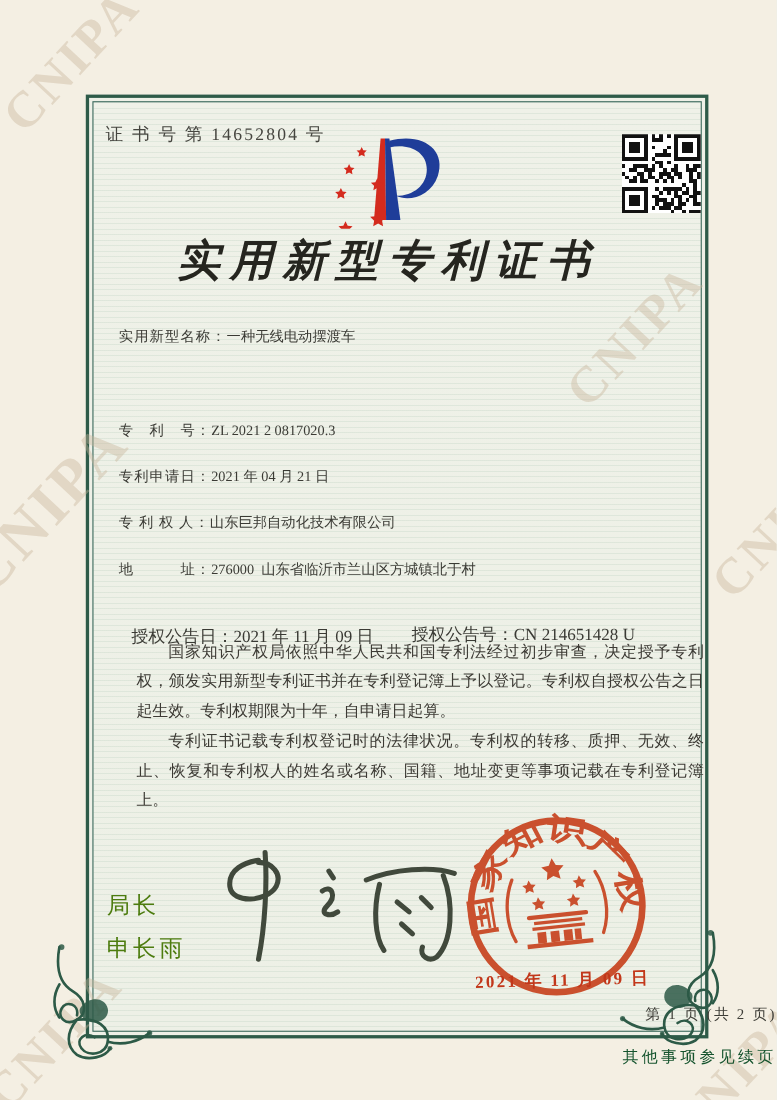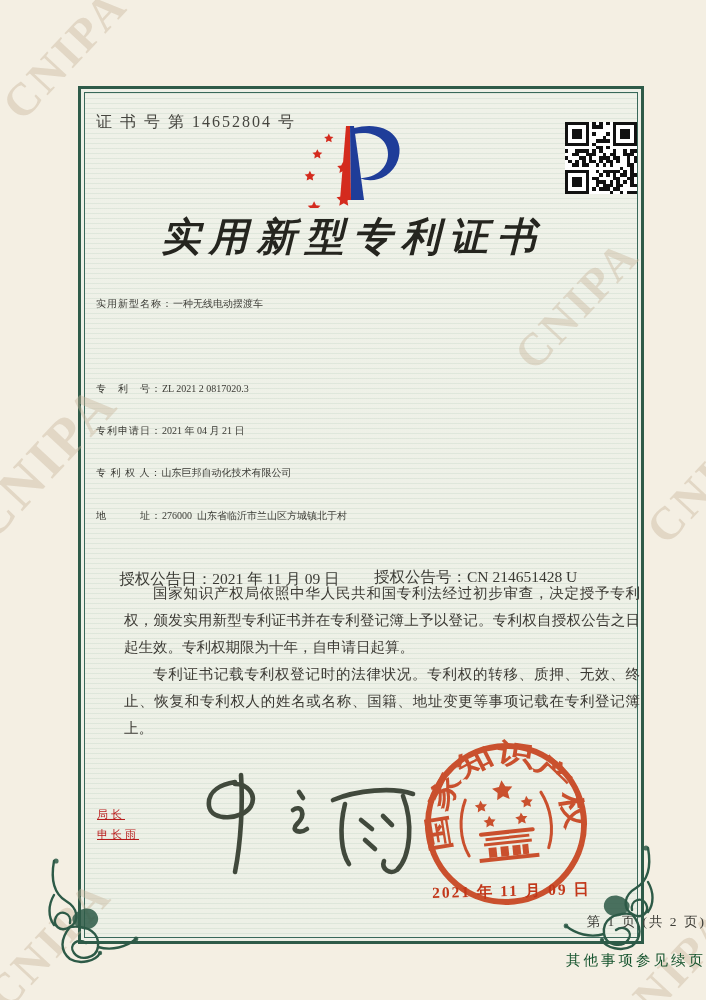--- a/index.html
+++ b/index.html
@@ -30,30 +30,30 @@
       linear-gradient(#eff1e8,#edf0e6);
   }
   .content{position:absolute;inset:0;z-index:2;}
   .certno{position:absolute;left:96px;top:112px;font-size:16px;letter-spacing:2px;color:#45453f;}
   .logo{position:absolute;left:288px;top:108px;width:130px;height:100px;}
   .qr{position:absolute;left:565px;top:122px;width:72px;height:72px;}
   .title{
     position:absolute;left:0;top:210px;width:100%;text-align:center;
     font-size:39px;font-weight:bold;letter-spacing:9px;color:#25251f;font-style:italic;
   }
-  .row{position:absolute;left:96px;font-size:10px;white-space:pre;color:#3a3a34;}
+  .row{position:absolute;left:108px;font-size:13px;white-space:pre;color:#3a3a34;}
   .row .lab{letter-spacing:1px;}
   .grant-row{position:absolute;left:96px;top:551px;width:510px;font-size:15.5px;white-space:pre;color:#3a3a34;}
   .grant-no{position:absolute;left:278px;top:16px;}
   .bodytext{
     position:absolute;left:96px;top:580px;width:516px;
     font-size:14.5px;line-height:1.86;text-align:justify;color:#3c3a34;margin-left:28px;
   }
   .bodytext p{margin:0;text-indent:2em;}
-  .officer{position:absolute;left:97px;top:804px;font-size:11px;line-height:1.85;letter-spacing:3px;color:#b91c1c;text-decoration:underline;}
+  .officer{position:absolute;left:97px;top:804px;font-size:21px;line-height:1.85;letter-spacing:3px;color:#4d7c0f;}
   .signature{position:absolute;left:195px;top:772px;width:250px;height:105px;z-index:2;}
   .seal{position:absolute;left:420px;top:738px;width:172px;height:172px;z-index:3;opacity:.93;mix-blend-mode:multiply;transform:rotate(-6deg);}
   .seal-date{
     position:absolute;left:432px;top:881px;z-index:4;font-size:15.5px;letter-spacing:2px;
     color:#c2371a;font-weight:bold;white-space:nowrap;transform:rotate(-1.5deg);
   }
   .pagenum{position:absolute;left:0;top:913px;width:100%;text-align:right;font-size:13.5px;letter-spacing:2px;color:#3d3d37;}
   .footnote{position:absolute;left:0;top:951px;width:100%;text-align:right;font-size:14.5px;letter-spacing:3px;color:#14532d;z-index:2;}
   .ornament{position:absolute;z-index:3;}
   .orn-bl{left:40px;top:855px;}

